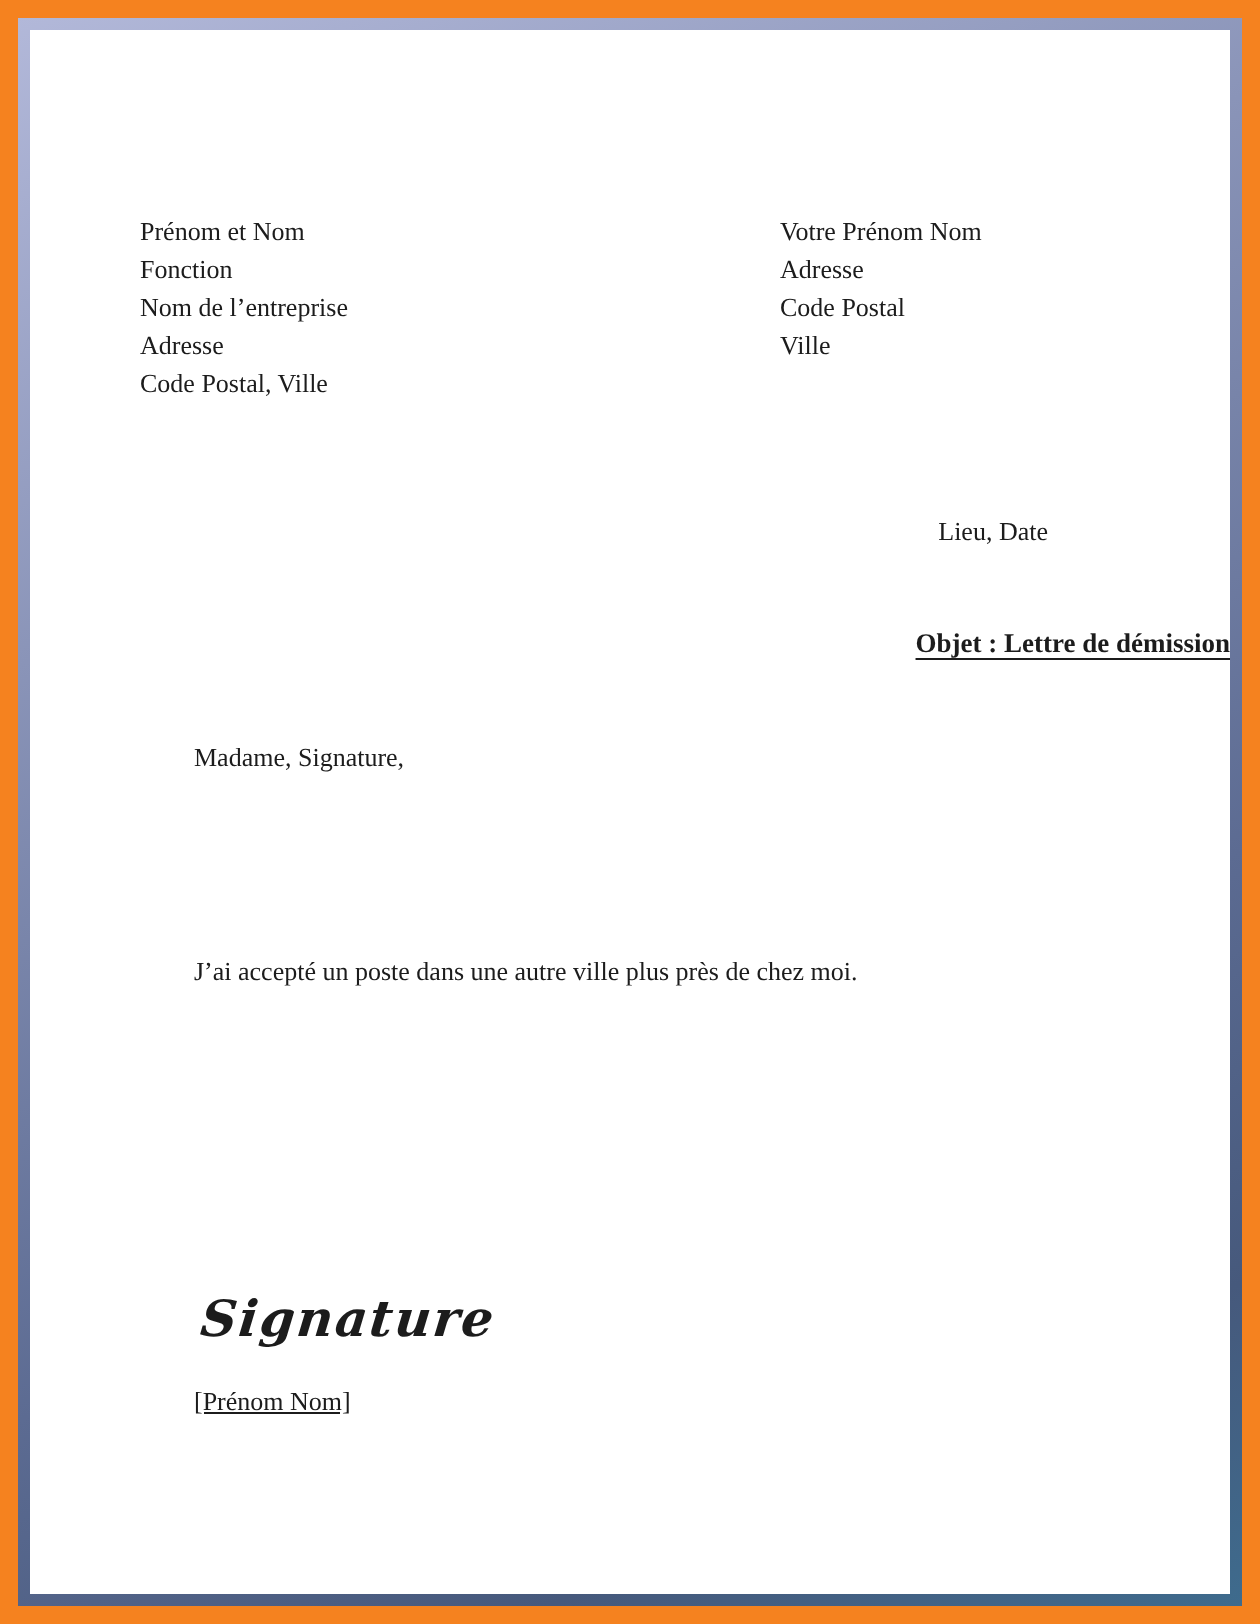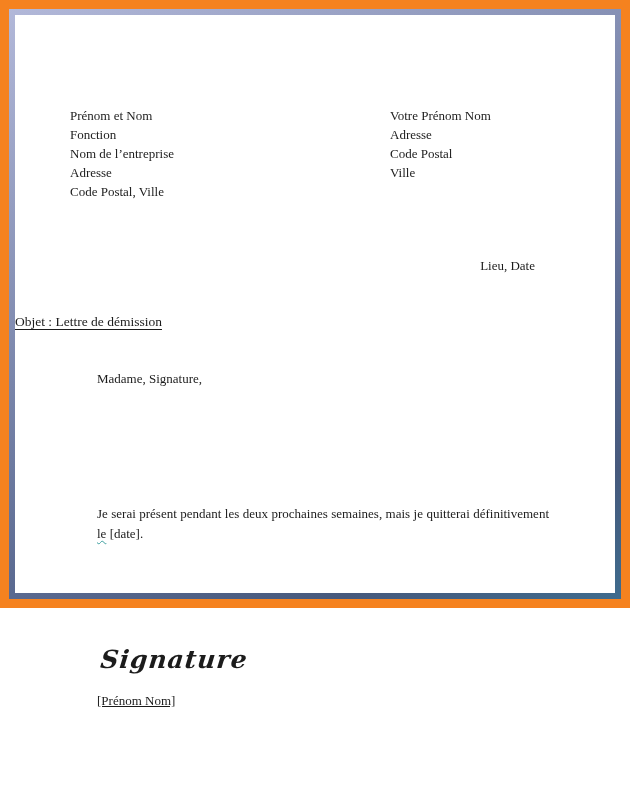--- a/index.html
+++ b/index.html
@@ -7,45 +7,45 @@
     padding: 0;
     width: 630px;
     height: 812px;
     overflow: hidden;
     font-family: "Liberation Serif", "DejaVu Serif", serif;
   }
   .orange-frame {
     position: absolute;
     inset: 0;
     width: 630px;
-    height: 608px;
+    height: 812px;
     background: #F5821F;
   }
   .blue-border {
     position: absolute;
     inset: 9px;
     background: linear-gradient(155deg, #b2b8d9 0%, #8a94b8 30%, #5c6b92 65%, #46597c 85%, #3e6b8d 100%);
   }
   .page {
     position: absolute;
     inset: 6px;
     background: #ffffff;
     color: #1c1c1c;
     font-size: 13px;
   }
   .abs { position: absolute; }
   .addr-block { line-height: 19px; white-space: nowrap; }
   .addr-block span { display: block; }
   .sender-block    { left: 55px;  top: 91px; }
   .recipient-block { left: 375px; top: 91px; }
-  .place-date      { top: 243px; right: 80px; white-space: nowrap; }
+  .place-date      { top: 243px; right: 91px; white-space: nowrap; }
   .subject-line {
     top: 299px; left: 0; width: 100%;
-    text-align: left;
-    font-weight: normal;
+    text-align: right;
+    font-weight: bold;
     font-size: 13.5px;
   }
   .subject-line span {
     text-decoration: underline;
     text-underline-offset: 3px;
     text-decoration-thickness: 1px;
   }
   .salutation { left: 82px; top: 356px; }
   .body-par {
     left: 82px;
@@ -99,22 +99,22 @@
 
       <div class="abs place-date">Lieu, Date</div>
 
       <div class="abs subject-line">
         <span>Objet : Lettre de démission</span>
       </div>
 
       <div class="abs salutation">Madame, Signature,</div>
 
 
+      <div class="abs body-par par-2">J’ai accepté un poste dans une autre ville plus près de chez moi.</div>
 
-      <div class="abs body-par par-3"><span>Je serai présent pendant les deux prochaines semaines, mais je quitterai définitivement </span><span class="flagged-word">le</span><span> [date].</span></div>
 
 
       <div class="abs signature-script">Signature</div>
 
       <div class="abs signer-name">[Prénom Nom]</div>
 
     </div>
   </div>
 </div>
 

